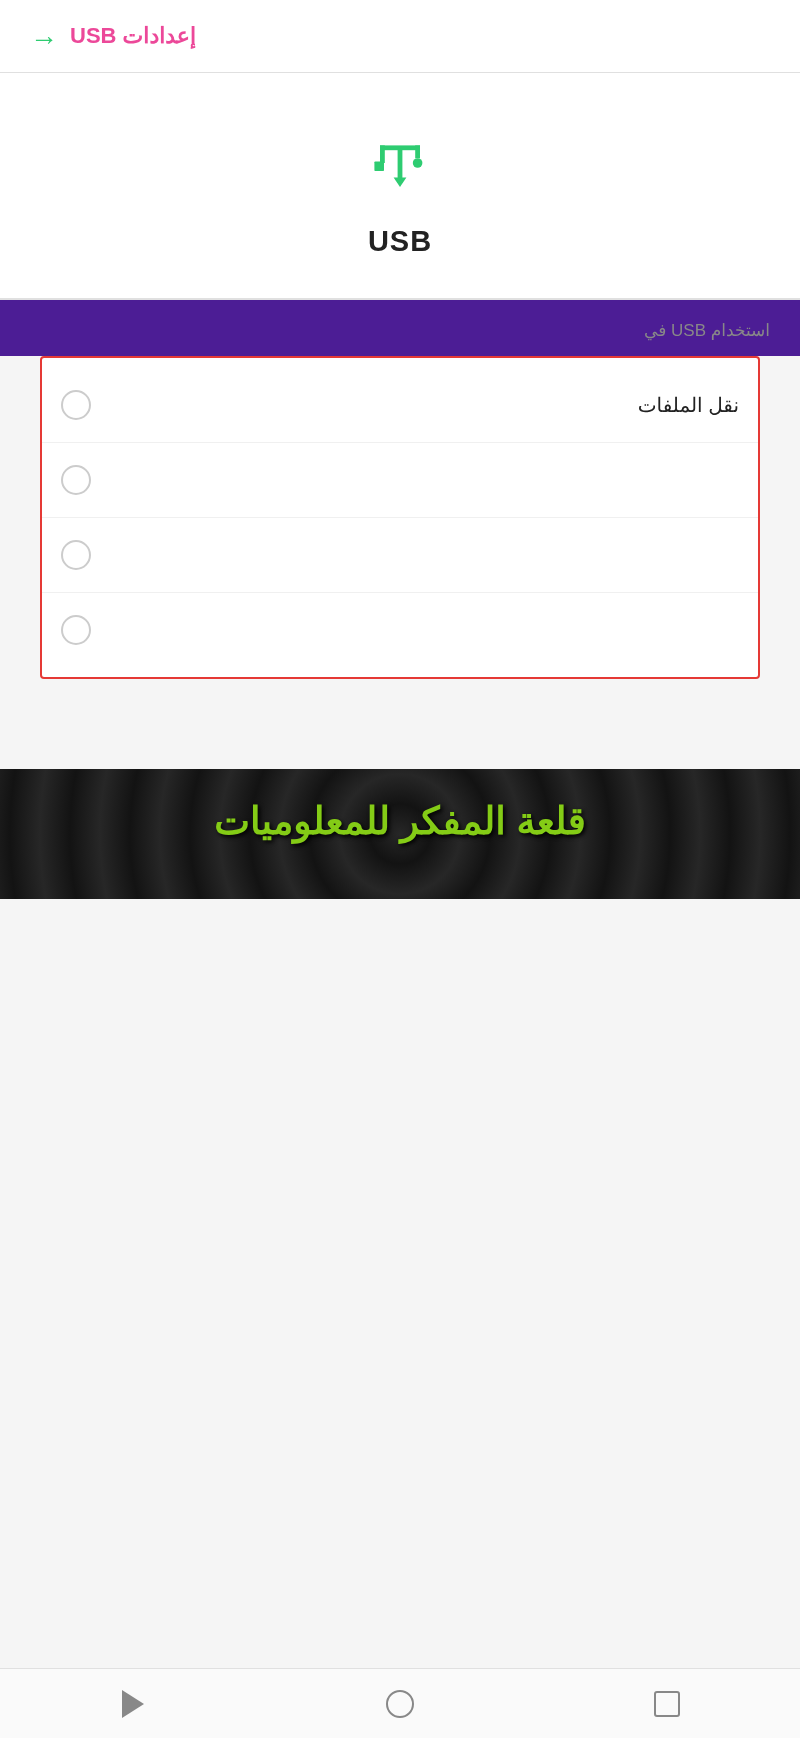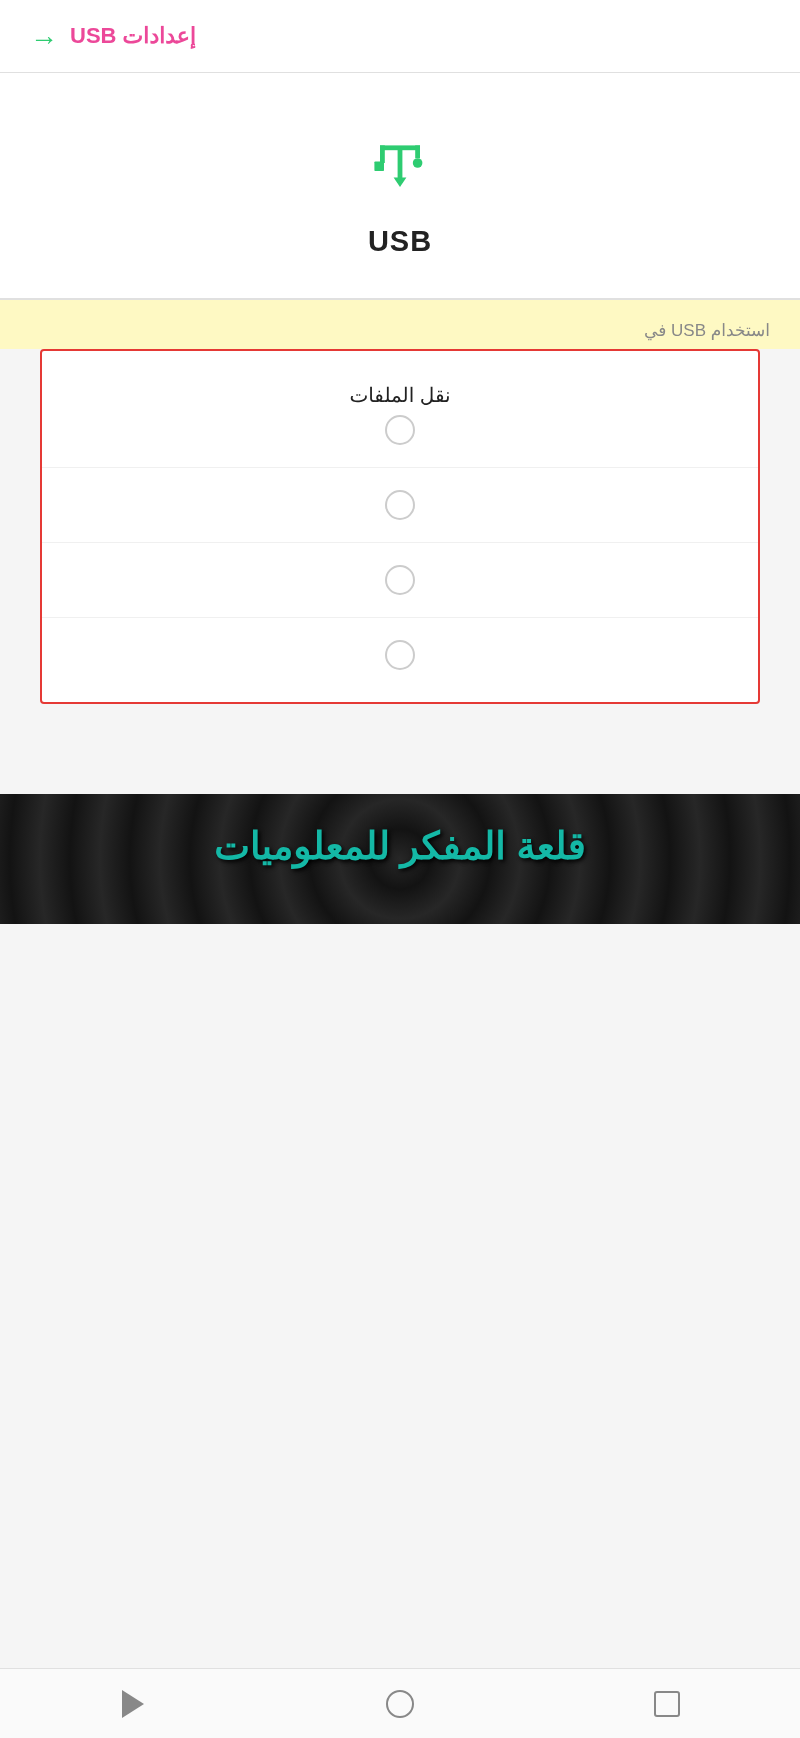--- a/index.html
+++ b/index.html
@@ -57,22 +57,22 @@
 
     .usb-label {
       font-size: 29px;
       font-weight: bold;
       color: #222;
       letter-spacing: 1px;
     }
 
     
     .use-usb-section {
-      background: #fef9c3;
-      padding: 20px 30px 8px;
+      background: #4c1d95;
+      padding: 20px 30px 15px;
       text-align: right;
     }
 
     .use-usb-label {
       font-size: 17px;
       color: #888;
       text-align: right;
     }
 
     
@@ -85,24 +85,23 @@
       border: 2.5px solid #e53935;
       border-radius: 4px;
       background: #fff;
       padding: 10px 0;
     }
 
     .option-row {
       display: flex;
       align-items: center;
       justify-content: flex-end;
-      padding: 22px 26px;
+      padding: 22px 19px;
       gap: 8px;
       cursor: pointer;
-      flex-direction: column;
     }
 
     .option-row:not(:last-child) {
       border-bottom: 1px solid #f0f0f0;
     }
 
     .option-label {
       font-size: 20px;
       color: #222;
       text-align: right;
@@ -150,21 +149,21 @@
       position: absolute;
       top: 0; left: 0; right: 0; bottom: 0;
       background: repeating-radial-gradient(circle at 50% 50%, #2a2a2a 0px, #111 30px, #2a2a2a 60px);
       opacity: 0.8;
     }
 
     .banner-text-arabic {
       position: relative;
       font-size: 38px;
       font-weight: bold;
-      color: #14b8a6;
+      color: #84cc16;
       text-shadow: 2px 2px 4px #000;
       margin-bottom: 26px;
       direction: rtl;
     }
 
     .banner-text-url {
       position: relative;
       font-size: 26px;
       color: #fff;
       font-family: Arial, sans-serif;

